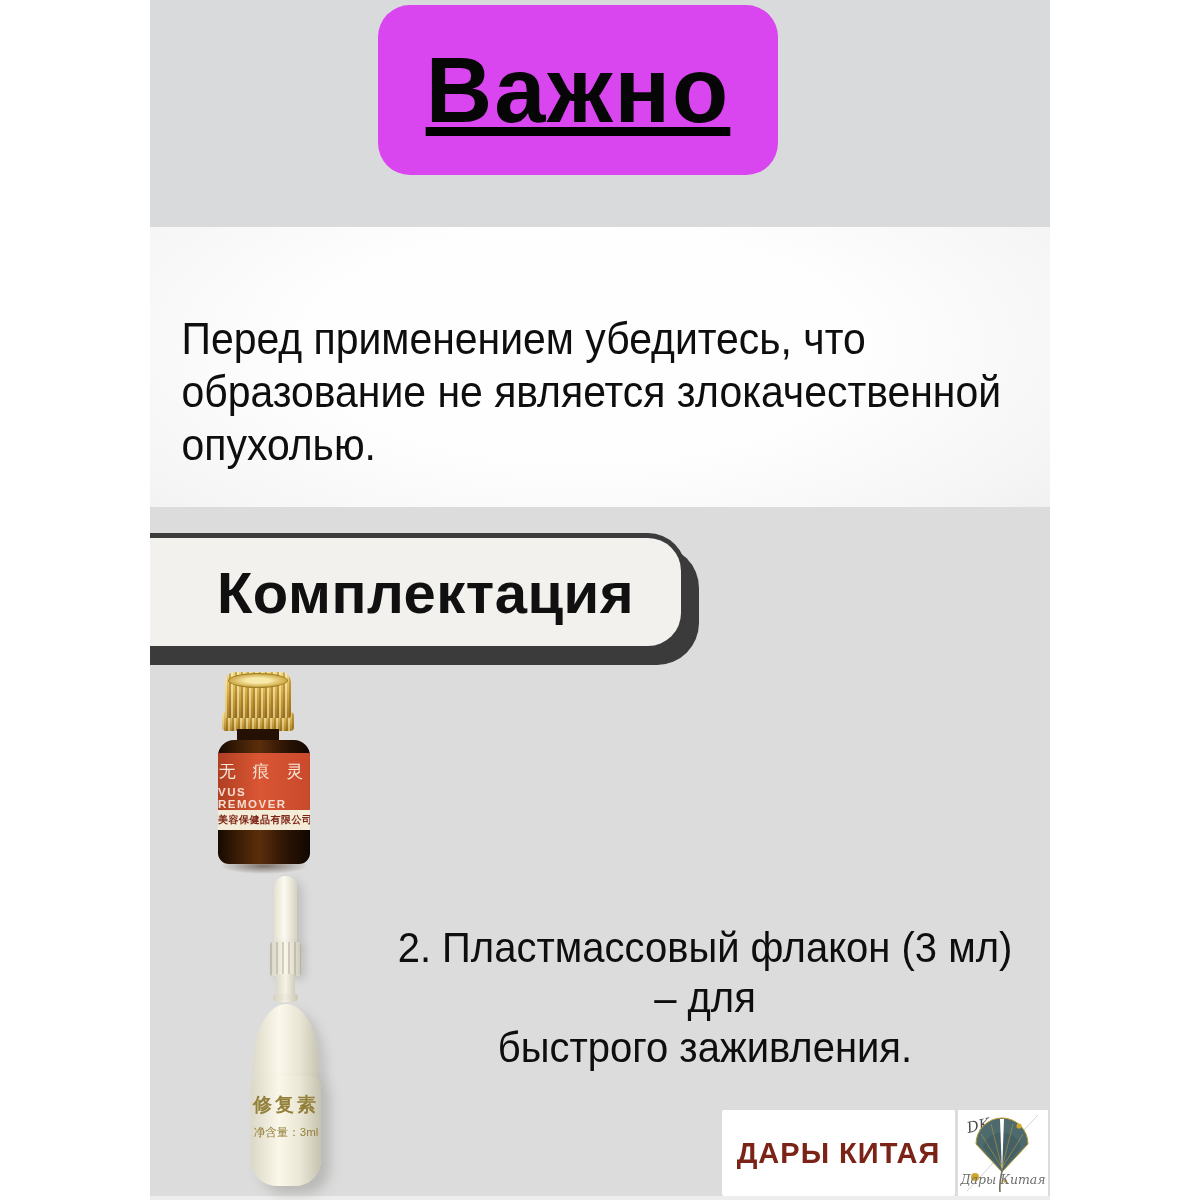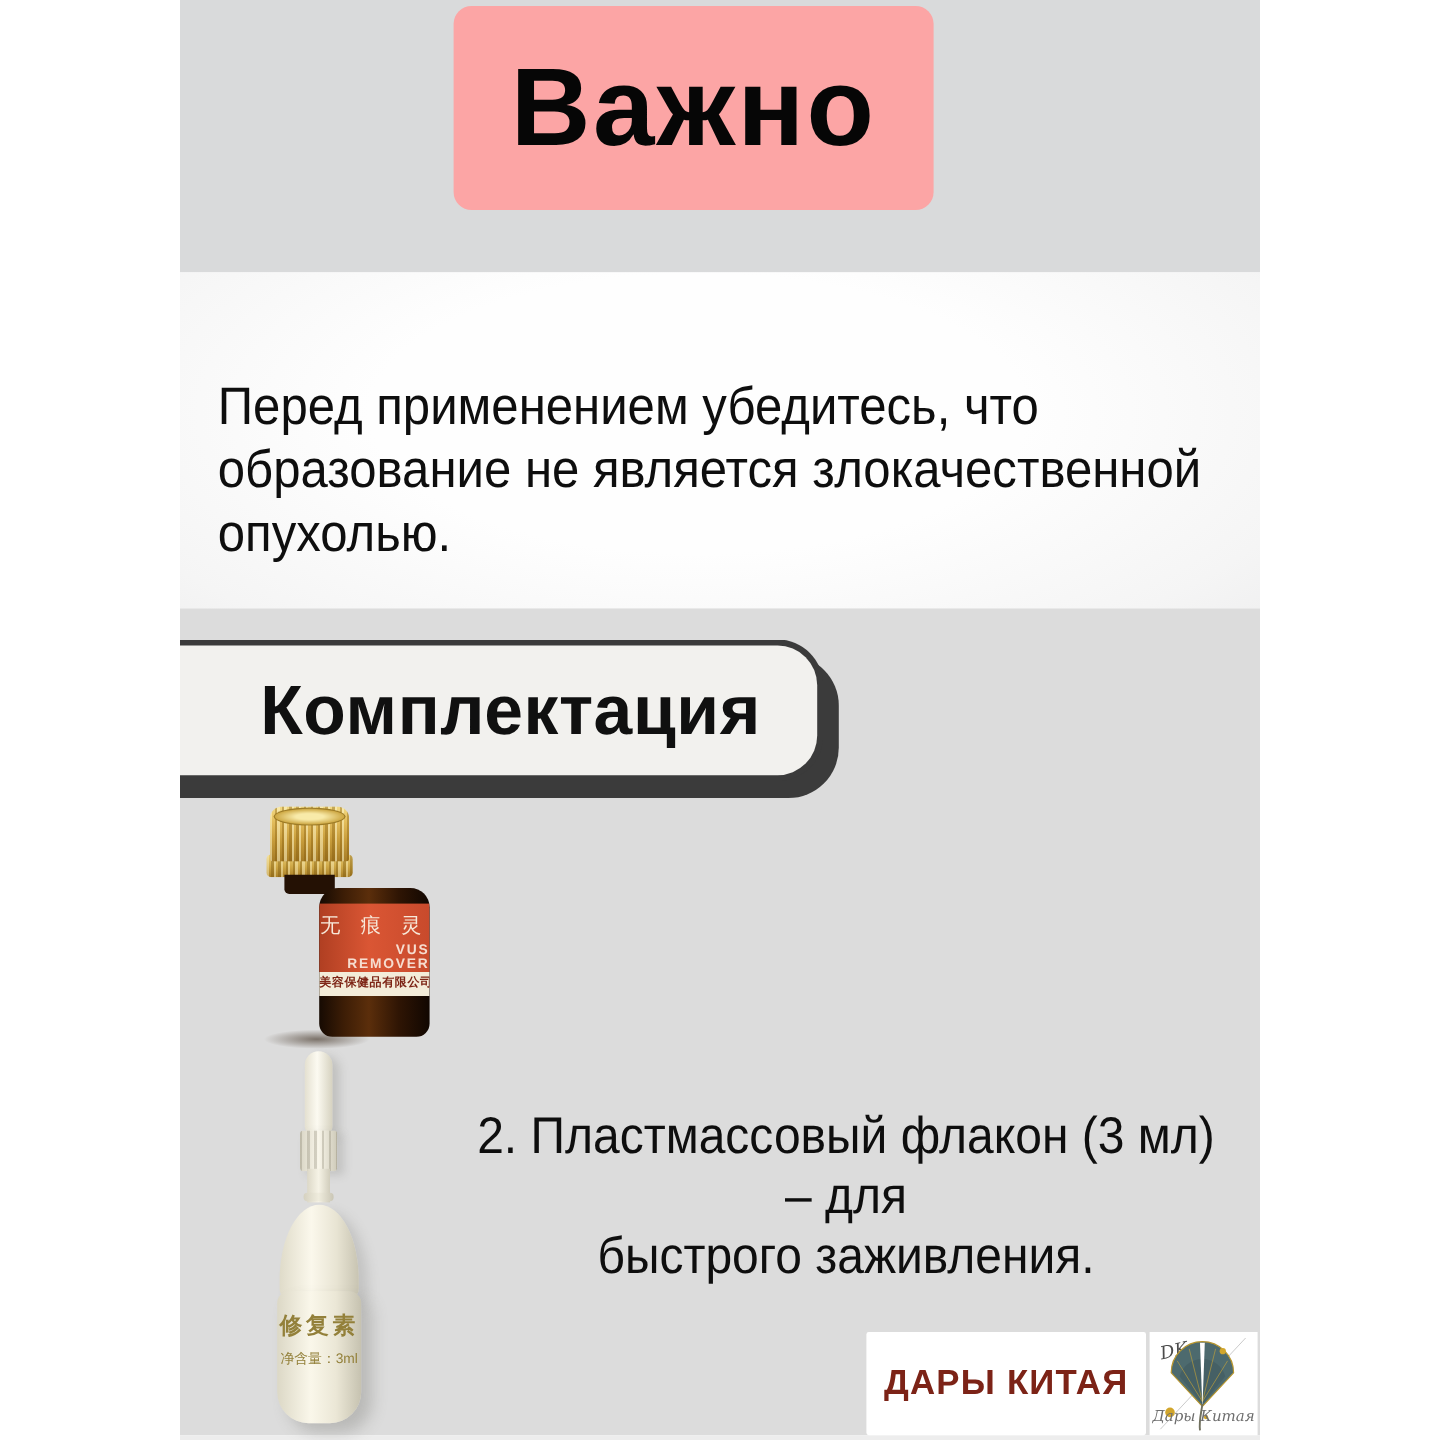--- a/index.html
+++ b/index.html
@@ -10,21 +10,21 @@
 
   
   .band-top    { position:absolute; left:0; top:0;     width:900px; height:227px; background:#d9dadb; }
   .band-light  { position:absolute; left:0; top:227px; width:900px; height:280px;
                  background:radial-gradient(95% 130% at 48% 42%, #fefefe 32%, #f5f5f5 62%, #e3e3e4 100%); }
   .band-bottom { position:absolute; left:0; top:507px; width:900px; height:689px; background:#dcdcdc; }
   .band-foot   { position:absolute; left:0; top:1196px; width:900px; height:4px; background:#ededed; }
 
   
   .title-box { position:absolute; left:228px; top:5px; width:400px; height:170px;
-               background:#fca5a5; border-radius:15px; display:flex; align-items:center; justify-content:center; }
+               background:#d946ef; border-radius:32px; display:flex; align-items:center; justify-content:center;text-decoration:underline; }
   .title-box span { font-size:92px; font-weight:bold; letter-spacing:2px; color:#060606; }
 
   
   .warning { position:absolute; left:0; top:312px; width:900px; color:#0e0e0e; }
   .warning .line { font-size:44px; line-height:53px; transform:scaleX(.93); transform-origin:50% 50%; }
 
   
   .badge-shadow { position:absolute; left:0; top:546px; width:549px; height:119px;
                   background:#3b3b3b; border-radius:0 42px 42px 0; }
   .badge-face { position:absolute; left:0; top:533px; width:536px; height:118px;
@@ -48,33 +48,33 @@
             border-radius:50%; background:radial-gradient(closest-side,#f8eaa9 40%,#cda742 100%);
             border:1px solid rgba(110,80,10,.5); }
   .b1-capflange { position:absolute; left:4px; top:40px; width:72px; height:19px; border-radius:4px;
             background:
               repeating-linear-gradient(90deg, rgba(255,246,200,.45) 0 2px, rgba(0,0,0,0) 2px 4px, rgba(110,75,5,.35) 4px 6px),
               linear-gradient(180deg,#ecd078 0%,#cda644 55%,#a97f26 100%); }
   .b1-neck { position:absolute; left:19px; top:57px; width:42px; height:16px; background:#241104;
              border-radius:0 0 4px 4px; }
   .b1-body { position:absolute; left:0; top:68px; width:92px; height:124px;
              border-radius:16px 16px 11px 11px; overflow:hidden;
-             background:linear-gradient(90deg,#160a02 0%,#3c1d06 22%,#5b2e0b 45%,#2f1504 72%,#110701 100%);margin-left:48px; }
+             background:linear-gradient(90deg,#160a02 0%,#3c1d06 22%,#5b2e0b 45%,#2f1504 72%,#110701 100%); }
   .b1-label { margin-top:13px; height:57px;
               background:linear-gradient(90deg,#b03f22 0%,#da5634 45%,#c84a2c 100%);
               overflow:hidden; }
   .b1-cn { margin-top:7px; text-align:center; font-size:17px; letter-spacing:6px; color:#f7e9da; }
-  .b1-en { margin-top:3px; text-align:right; font-size:11.5px; font-weight:bold; letter-spacing:1.5px; color:#f6ddd0;padding-left:13px; }
+  .b1-en { margin-top:3px; text-align:left; font-size:11.5px; font-weight:bold; letter-spacing:1.5px; color:#f6ddd0; }
   .b1-strip { height:20px; background:#f3ecd9; color:#7d2415; font-size:10px; line-height:20px;
               text-align:center; font-weight:bold; letter-spacing:0.5px; white-space:nowrap; overflow:hidden; }
   .b1-shadow { position:absolute; left:2px; top:186px; width:88px; height:16px; border-radius:50%;
                background:radial-gradient(closest-side, rgba(45,28,12,.55), rgba(45,28,12,0)); }
 
   
-  .bottle2 { position:absolute; left:80px; top:876px; width:92px; height:312px; }
+  .bottle2 { position:absolute; left:100px; top:876px; width:92px; height:312px; }
   .b2-tip { position:absolute; left:24px; top:0; width:23px; height:68px; border-radius:12px 12px 5px 5px;
             background:linear-gradient(90deg,#e4e0d0,#fcfaf1 45%,#d6d2c0);
             box-shadow:6px 4px 8px rgba(110,110,105,.25); }
   .b2-collar { position:absolute; left:20px; top:66px; width:31px; height:34px; border-radius:3px;
             background:
               repeating-linear-gradient(90deg, rgba(120,115,95,.28) 0 2px, rgba(0,0,0,0) 2px 6px),
               linear-gradient(90deg,#d9d5c5,#f9f6ea 50%,#cecab9);
             box-shadow:5px 3px 7px rgba(110,110,105,.22); }
   .b2-stem { position:absolute; left:26px; top:98px; width:19px; height:28px;
             background:linear-gradient(90deg,#dcd8c7,#f6f3e6 50%,#d1cdbc); }

